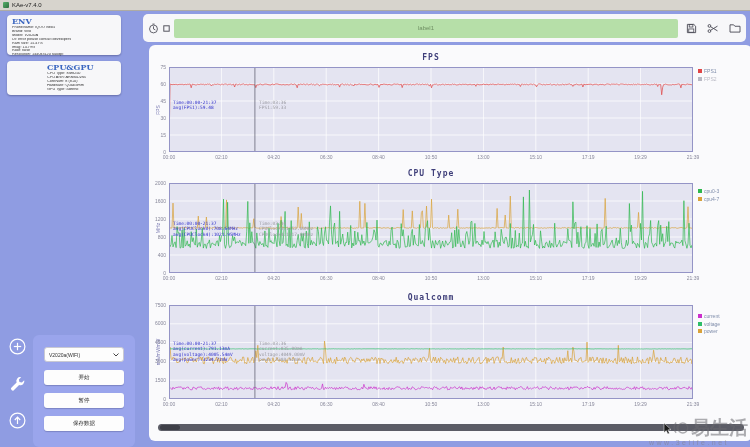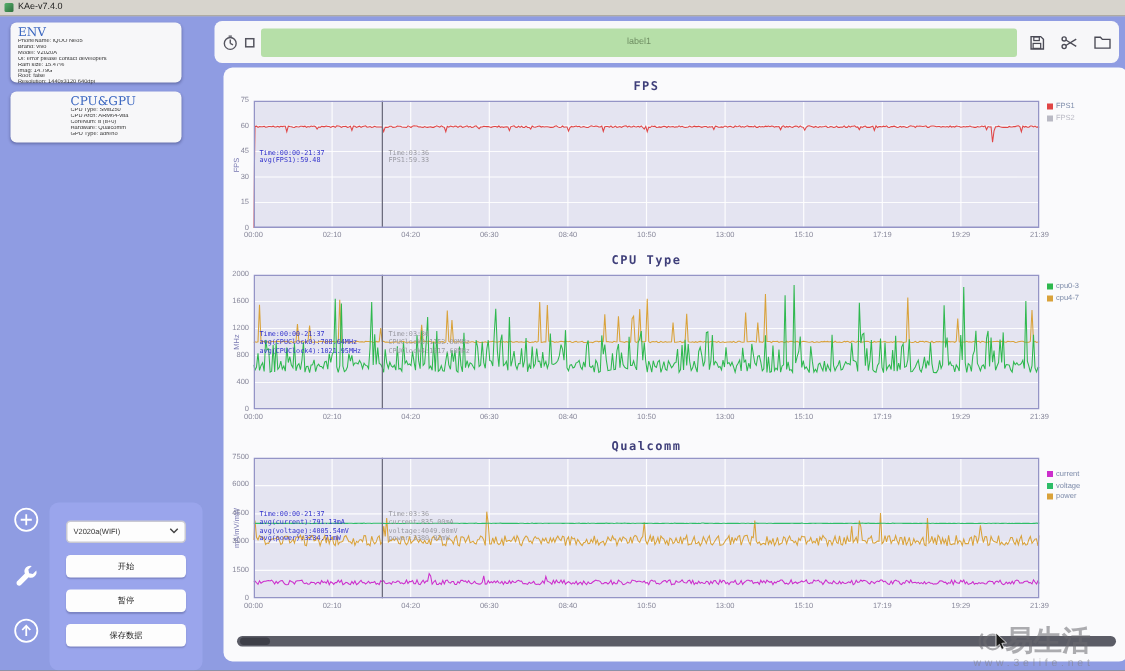--- a/index.html
+++ b/index.html
@@ -6,21 +6,21 @@
   #app{position:relative;width:750px;height:447px;overflow:hidden;font-family:"Liberation Sans",sans-serif;background:#8f9ce2;}
   
   .titlebar{position:absolute;left:0;top:0;width:750px;height:11px;background:#d7d4cd;border-bottom:1px solid #aeaba4;display:flex;align-items:center;gap:3px;padding-left:3px;box-sizing:border-box;}
   .appicon{width:6px;height:6px;border-radius:1px;background:linear-gradient(135deg,#56b06a,#2f6f3f);}
   .apptitle{font-size:6px;color:#222;line-height:6px;}
   .main{position:absolute;left:0;top:11px;width:750px;height:436px;background:#8f9ce2;}
   
   .panel{position:absolute;background:#f7f7f9;border-radius:4px;padding:2px 5px;box-sizing:border-box;box-shadow:0 1px 2px rgba(0,0,40,.3);}
   .env{left:7px;top:4px;width:114px;height:40px;}
   .cpu{left:7px;top:50px;width:114px;height:34px;padding-left:40px;}
-  .ph{font-family:"DejaVu Serif",serif;font-weight:normal;font-size:8px;line-height:9px;color:#3a66c0;}
+  .ph{font-family:"DejaVu Serif",serif;font-weight:bold;font-size:8px;line-height:9px;color:#3a66c0;}
   .pl{font-size:3.8px;line-height:3.9px;color:#333;white-space:nowrap;overflow:hidden;}
   
   .toolbar{position:absolute;left:143px;top:3px;width:603px;height:28px;background:#f7f7f9;border-radius:5px;display:flex;align-items:center;gap:4px;padding:0 5px;box-sizing:border-box;}
   .labelbar{flex:1;height:19px;background:#b6dfa8;border-radius:2px;display:flex;align-items:center;justify-content:center;font-size:6px;color:#6f8f63;}
   .tool-ic{display:flex;align-items:center;justify-content:center;}
   
   .chartspanel{position:absolute;left:149px;top:34px;width:603px;height:396px;background:#fafafc;border-radius:6px;}
   section.chart{position:absolute;left:0;width:603px;}
   .ctitle{position:absolute;left:20px;top:0;width:524px;text-align:center;font-family:"DejaVu Sans Mono",monospace;font-weight:bold;font-size:8px;color:#3f3f7a;letter-spacing:1px;}
   .ylab{position:absolute;left:9px;transform:translate(-50%,-50%) rotate(-90deg);font-size:5px;color:#7a7ab2;white-space:nowrap;}
@@ -37,21 +37,21 @@
   
   .scrollbar{position:absolute;left:9px;top:379px;width:586px;height:7px;border-radius:3.5px;background:#5b5c66;}
   .scrollthumb{position:absolute;left:2px;top:1px;width:20px;height:5px;border-radius:2.5px;background:#3e3f48;}
   
   .strip-btn{position:absolute;left:9px;width:17px;height:17px;cursor:pointer;}
   .ctrlpanel{position:absolute;left:33px;top:324px;width:102px;height:112px;background:#9aa5ec;border-radius:6px;}
   .dropdown{position:absolute;left:11px;top:12px;width:80px;height:15px;background:#fdfdfd;border:1px solid #c9c9d2;border-radius:3px;display:flex;align-items:center;justify-content:space-between;padding:0 4px;box-sizing:border-box;font-size:5px;color:#333;}
   .cbtn{position:absolute;left:11px;width:80px;height:15px;background:#fdfdfd;border-radius:3px;display:flex;align-items:center;justify-content:center;font-size:5.5px;color:#222;box-shadow:0 1px 1px rgba(0,0,40,.2);}
   
   .watermark{position:absolute;right:2px;bottom:0;width:118px;text-align:center;pointer-events:none;z-index:9;}
-  .wm-row{display:flex;align-items:center;justify-content:center;gap:1px;color:rgba(105,105,112,.55);font-weight:bold;font-size:19px;line-height:20px;font-family:Liberation Sans, sans-serif;}
+  .wm-row{display:flex;align-items:center;justify-content:flex-end;gap:1px;color:rgba(105,105,112,.55);font-weight:bold;font-size:19px;line-height:20px;font-family:Liberation Sans, sans-serif;}
   .wm-url{font-size:7px;letter-spacing:2.5px;color:rgba(130,130,138,.6);line-height:9px;}
   .mousecursor{position:absolute;left:663px;top:410px;z-index:10;}
 </style>
 </head>
 <body>
 
 <div id="app">
 
   <div class="titlebar">
     <span class="appicon"></span>

